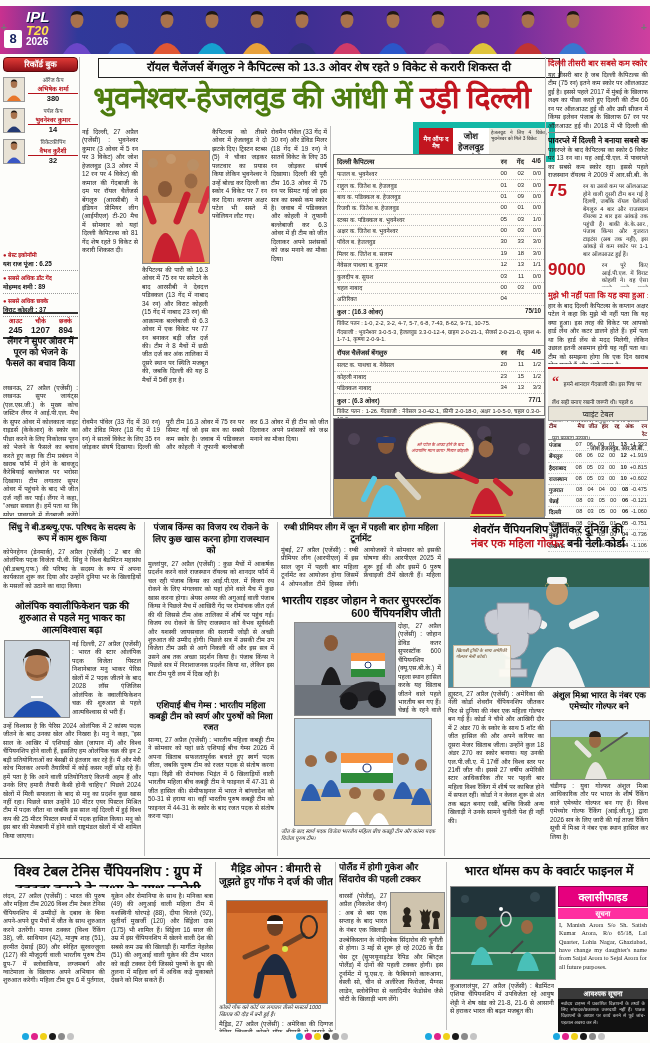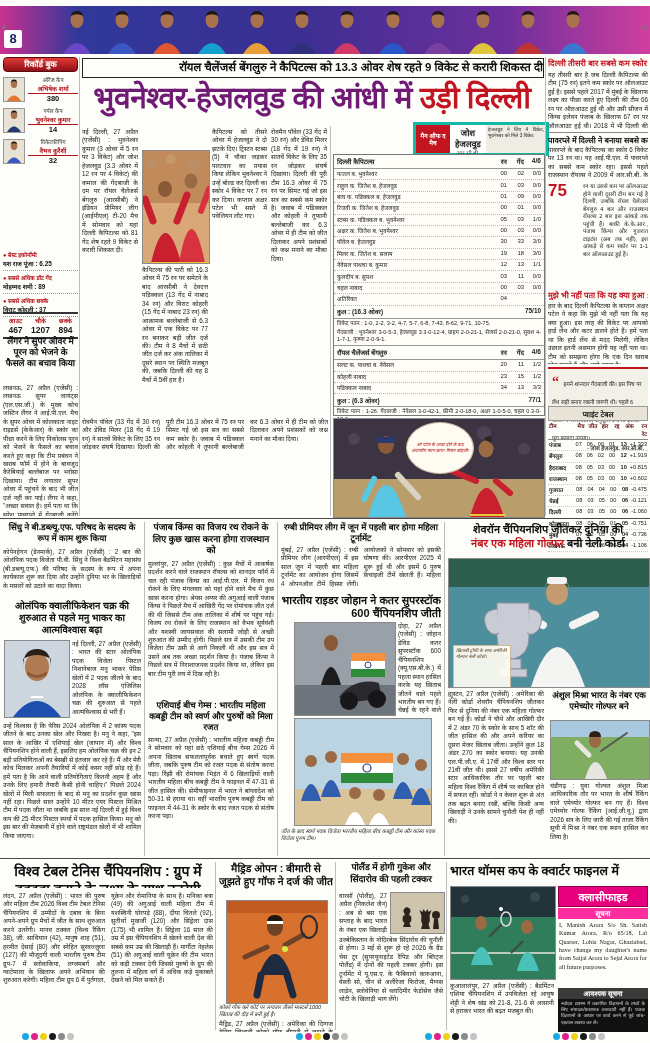--- a/index.html
+++ b/index.html
@@ -32,33 +32,33 @@
   
   .sb{border:1px solid #777;background:#fffdf7}
   .sb-title{text-align:center;font-weight:bold;font-size:9.5px;color:#8f1118;padding:2px 0;border-bottom:1px solid #999}
   .sb-teamrow{display:flex;font-weight:bold;font-size:6.6px;padding:2px 3px;border-bottom:1px solid #999}
   .sb-row{display:flex;font-size:5.9px;padding:1.2px 3px;border-bottom:1px dotted #bbb}
   .sb-p{flex:1;overflow:hidden;white-space:nowrap}
   .sb-n{width:17px;text-align:right}
   .sb-note{font-size:5.6px;line-height:1.3;padding:1px 3px;text-align:justify}
   .sb-total{display:flex;font-weight:bold;font-size:6.4px;padding:1.5px 3px;border-bottom:1px solid #999}
   
-  .mom{display:flex;border:3px solid #14b8a6;background:#fff}
+  .mom{display:flex;border:6px solid #14b8a6;background:#fff}
   .mom-l{background:#c2151f;color:#fff;font-weight:bold;font-size:6.2px;width:34px;text-align:center;display:flex;align-items:center;justify-content:center;line-height:1.15}
   .mom-m{flex:1;text-align:center;padding-top:2px}
   .mom-r{width:56px;background:#efece3;font-size:4.8px;line-height:1.25;padding:2px;text-align:justify}
   
   .numrow{display:flex;gap:16px;margin-bottom:4px}
   .numrow .n{font-weight:bold;color:#c2151f;line-height:0.9}
   .numrow .t{font-size:5.8px;line-height:1.3;text-align:justify;flex:1}
   
   .quote{background:#f3f0e8;border-top:2px solid #c2151f;border-bottom:2px solid #c2151f;padding:3px 4px}
   .qmark{color:#c2151f;font-size:14px;font-weight:bold;line-height:8px;font-family:"Liberation Serif",serif}
   
-  .pt-title{background:#e8e4d8;border:1px solid #999;text-align:center;font-weight:bold;font-size:7.5px;padding:1.5px 0}
+  .pt-title{background:#e8e4d8;border:1px solid #999;text-align:center;font-weight:normal;font-size:7.5px;padding:1.5px 0}
   .pt-head,.pt-row{display:flex;font-size:5.6px;padding:1.1px 1px}
   .pt-head{font-weight:bold;border-bottom:1px solid #888;color:#5d0a0e}
   .pt-row{border-bottom:1px dotted #ccc}
   .c-t{width:26px;font-weight:bold}
   .c-s{width:12px;text-align:center}
   .c-p{width:13px;text-align:center;font-weight:bold}
   .c-r{flex:1;text-align:right}
   
   .clf-title{background:#e6007e;color:#fff;font-weight:bold;text-align:center;font-size:11px;padding:2px 0;border:1px solid #90004e}
   .clf-sub{background:#ff2ea0;color:#fff;font-weight:bold;text-align:center;font-size:7px;padding:1px 0;margin-top:1px}
@@ -146,27 +146,32 @@
         <path d="M10.5 11 Q10.5 3 17 3 Q23.5 3 23.5 11 L23.5 8 Q17 4.5 10.5 8 Z" fill="#1f1712"></path>
       </svg>
 
       <svg class="bust" viewBox="0 0 34 46" style="--j: #3a77d0;">
         <path d="M3 46 Q17 24 31 46 Z" fill="var(--j)"></path>
         <ellipse cx="17" cy="12" rx="6.5" ry="8" fill="#a8724c"></ellipse>
         <path d="M10.5 11 Q10.5 3 17 3 Q23.5 3 23.5 11 L23.5 8 Q17 4.5 10.5 8 Z" fill="#1f1712"></path>
       </svg>
     </div>
   <div class="abs" style="left:4px;top:24px;width:18px;height:18px;background:#fff;color:#16225e;font-weight:bold;font-size:13px;text-align:center;line-height:18px;border-radius:2px">8</div>
+  <div class="abs" style="left:26px;top:3px;width:62px;height:44px;text-align:left;color:#fff;font-weight:bold;line-height:1">
+    <div style="font-size:15px;font-style:italic;text-shadow:1px 1px 0 #0a1240">IPL</div>
+    <div style="font-size:13px;color:#ffe14d;font-style:italic">T20</div>
+    <div style="font-size:10px;color:#fff">2026</div>
+  </div>
 </div>
 <div class="abs reg" style="left:1px;top:22px">+</div>
 <div class="abs reg" style="left:641px;top:22px">+</div>
 
-<div class="abs hd" style="left:82px;top:58px;width:460px;height:18px;border:1.5px solid #222;font-size:11.5px;text-align:right;line-height:16px;white-space:nowrap">रॉयल चैलेंजर्स बेंगलुरु ने कैपिटल्स को 13.3 ओवर शेष रहते 9 विकेट से करारी शिकस्त दी</div>
+<div class="abs hd" style="left:98px;top:58px;width:460px;height:18px;border:1.5px solid #222;font-size:11.5px;text-align:center;line-height:16px;white-space:nowrap">रॉयल चैलेंजर्स बेंगलुरु ने कैपिटल्स को 13.3 ओवर शेष रहते 9 विकेट से करारी शिकस्त दी</div>
 <div class="abs" style="left:82px;top:78px;width:460px;height:42px;text-align:center;font-weight:800;font-size:30px;line-height:40px;letter-spacing:-0.5px;white-space:nowrap;overflow:hidden">
-  <span style="color:#701a75">भुवनेश्वर-हेजलवुड की आंधी में </span><span class="red">उड़ी दिल्ली</span>
+  <span style="color:#4d7c0f">भुवनेश्वर-हेजलवुड की आंधी में </span><span class="red">उड़ी दिल्ली</span>
 </div>
 
 <div class="abs" style="left:3px;top:57px;width:75px;height:190px">
   <div class="ribbon">रिकॉर्ड बुक</div>
   <div>
 
       <div class="rb-entry">
         <svg width="20" height="23" viewBox="0 0 34 46" style="border: 1px solid rgb(153, 153, 153); background: rgb(232, 226, 213); flex: 0 0 auto; --j: #e8762a;">
           <path d="M3 46 Q17 24 31 46 Z" fill="var(--j)"></path>
           <ellipse cx="17" cy="12" rx="6.5" ry="8" fill="#a8724c"></ellipse>
@@ -220,21 +225,21 @@
 
     <div>
       <div class="stat-label">● सबसे अधिक छक्के</div>
       <div class="stat-val">विराट कोहली : 37</div>
     </div>
   </div>
 <div class="abs totals" style="left:3px;top:308px;width:75px">
 
     <div>
       <div class="tot-h">आउट</div>
-      <div class="tot-v">467</div>
+      <div class="tot-v">245</div>
     </div>
 
     <div>
       <div class="tot-h">चौके</div>
       <div class="tot-v">1207</div>
     </div>
 
     <div>
       <div class="tot-h">छक्के</div>
       <div class="tot-v">894</div>
@@ -435,20 +440,24 @@
 <div class="abs bt" style="left:548px;top:71px;width:100px;height:58px">यह तीसरी बार है जब दिल्ली कैपिटल्स की टीम (75 रन) इतने कम स्कोर पर ऑलआउट हुई है। इससे पहले 2017 में मुंबई के खिलाफ लक्ष्य का पीछा करते हुए दिल्ली की टीम 66 रन पर ऑलआउट हुई थी और उसी सीजन में किंग्स इलेवन पंजाब के खिलाफ 67 रन पर ऑलआउट हुई थी। 2018 में भी दिल्ली की टीम 2 बार 80 और 82 रन पर ऑलआउट हुई थी।</div>
 <div class="abs hd" style="left:548px;top:132px;width:100px;height:11px;font-size:7.8px;text-align:center;border-top:1px solid #888;padding-top:2px;white-space:nowrap">पावरप्ले में दिल्ली ने बनाया सबसे कम स्कोर</div>
 <div class="abs bt" style="left:548px;top:146px;width:100px;height:34px">पावरप्ले के बाद कैपिटल्स का स्कोर 6 विकेट पर 13 रन था। यह आई.पी.एल. में पावरप्ले का सबसे कम स्कोर रहा। इससे पहले राजस्थान रॉयल्स ने 2009 में आर.सी.बी. के खिलाफ 6 विकेट पर 14 रन बनाए थे।</div>
 <div class="abs" style="left:548px;top:183px;width:100px;height:104px;overflow:hidden">
 
     <div class="numrow">
       <span class="n" style="font-size:17px">75</span>
       <span class="t">रन या उससे कम पर ऑलआउट होने वाली दूसरी टीम बन गई है दिल्ली, जबकि रॉयल चैलेंजर्स बेंगलुरु 4 बार और राजस्थान रॉयल्स 2 बार इस आंकड़े तक पहुंची हैं। बाकी के.के.आर., पंजाब किंग्स और गुजरात टाइटंस (अब तक नहीं), इस आंकड़े से कम स्कोर पर 1-1 बार ऑलआउट हुई हैं।</span>
     </div>
 
+    <div class="numrow">
+      <span class="n" style="font-size:17px">9000</span>
+      <span class="t">रन पूरे किए आई.पी.एल. में विराट कोहली ने। वह ऐसा करने वाले पहले बल्लेबाज बने।</span>
+    </div>
 
   </div>
 <div class="abs hd red" style="left:548px;top:289px;width:100px;height:11px;font-size:8px;text-align:center;white-space:nowrap">मुझे भी नहीं पता कि यह क्या हुआ : अक्षर</div>
 <div class="abs bt" style="left:548px;top:302px;width:100px;height:62px">हार के बाद दिल्ली कैपिटल्स के कप्तान अक्षर पटेल ने कहा कि मुझे भी नहीं पता कि यह क्या हुआ। इस तरह की विकेट पर आपको हार्ड लेंथ और कटर डालने होते हैं। हमें पता था कि हार्ड लेंथ से मदद मिलेगी, लेकिन उछाल इतनी असमान होगी यह नहीं पता था। टीम को समझना होगा कि एक दिन खराब खेल सकते हैं और आगे बढ़ना है।</div>
 <div class="abs quote" style="left:548px;top:367px;width:92px;height:34px">
   <span class="qmark">“</span>
   <span class="bt" style="font-size:5.6px">हमने शानदार गेंदबाजी की। इस पिच पर लेंथ सही बनाए रखनी जरूरी थी। पहले 6 ओवर में परिस्थितियां अनुकूल बनीं तो उसका पूरा फायदा उठाया।</span>
   <div style="font-size:5.6px;font-weight:bold;text-align:right;color:#333">- जोश हेजलवुड, आर.सी.बी.</div>
 </div>
 <div class="abs" style="left:548px;top:406px;width:100px;height:142px">
@@ -700,36 +709,36 @@
     <path d="M40 46 L18 56 M58 44 L76 34" stroke="#6e4226" stroke-width="5" stroke-linecap="round"></path>
     <ellipse cx="82" cy="26" rx="8" ry="11" fill="none" stroke="#2a2a2a" stroke-width="2"></ellipse>
     <path d="M80 37 L76 34" stroke="#2a2a2a" stroke-width="2"></path>
     <path d="M34 74 L30 94 M60 74 L66 94" stroke="#1e2a40" stroke-width="7" stroke-linecap="round"></path>
     <circle cx="58" cy="48" r="3" fill="#d8e84a"></circle>
   </svg>
 </div>
 <div class="abs cap" style="left:219px;top:1004px;width:114px;height:16px">कोको गॉफ क्ले कोर्ट पर लगातार तीसरे मास्टर्स 1000 खिताब की दौड़ में बनी हुई हैं।</div>
 <div class="abs bt" style="left:219px;top:1020px;width:114px;height:12px">मैड्रिड, 27 अप्रैल (एजेंसी) : अमेरिका की दिग्गज टेनिस खिलाड़ी कोको गॉफ बीमारी से जूझने के बावजूद वापसी करते हुए मैड्रिड ओपन के चौथे दौर में पहुंच गईं।</div>
 
-<div class="abs hd" style="left:339px;top:862px;width:104px;height:26px;font-size:9px;line-height:1.3;text-align:center">पोलैंड में होगी गुकेश और सिंदारोव की पहली टक्कर</div>
+<div class="abs hd" style="left:339px;top:862px;width:104px;height:26px;font-size:9px;line-height:1.3;">पोलैंड में होगी गुकेश और सिंदारोव की पहली टक्कर</div>
 <div class="abs bt" style="left:339px;top:892px;width:48px;height:42px">वारसॉ (पोलैंड), 27 अप्रैल (निकलेश जैन) : अब से बस एक सप्ताह के बाद भारत के नंबर एक खिलाड़ी विश्व चैंपियन डी. गुकेश का सामना</div>
 <div class="ph" style="left:390px;top:892px;width:53px;height:40px">
   <svg width="53" height="40" viewBox="0 0 53 40">
     <rect width="53" height="40" fill="#cfc4ae"></rect>
     <g fill="#2a241c">
       <path d="M12 34 h8 l-1.5-4 q3-2 1.5-7 l-2-1 q4-6 -2-8 q-6 2 -2 8 l-2 1 q-1.5 5 1.5 7 Z"></path>
       <path d="M30 36 h9 l-1.5-5 q2-3 1-8 l2-6 -3 2 -1-3 -2 3 -2-3 -1 3 -3-2 2 6 q-1 5 1 8 Z"></path>
       <circle cx="45" cy="22" r="4"></circle>
         <path d="M42 36 h6 l-1-10 h-4 Z"></path>
     </g>
   </svg>
 </div>
 <div class="abs bt" style="left:339px;top:936px;width:104px;height:96px">उज्बेकिस्तान के नोदिरबेक सिंदारोव की चुनौती से होगा। 3 मई से शुरू हो रहे 2026 के ग्रैंड चेस टूर (सुपरयूनाइटेड रैपिड और ब्लिट्ज पोलैंड) में दोनों की पहली टक्कर होगी। इस टूर्नामेंट में यू.एस.ए. के फैबियानो कारुआना, वेस्ली सो, चीन से अलीरेजा फिरोजा, मैग्नस लाडेन, स्लोवेनिया से व्लादिमीर फेडोसेव जैसे चोटी के खिलाड़ी भाग लेंगे।</div>
 
-<div class="abs hd" style="left:450px;top:862px;width:198px;height:20px;font-size:12.5px;text-align:left;white-space:nowrap">भारत थॉमस कप के क्वार्टर फाइनल में</div>
+<div class="abs hd" style="left:450px;top:862px;width:198px;height:20px;font-size:12.5px;text-align:center;white-space:nowrap">भारत थॉमस कप के क्वार्टर फाइनल में</div>
 <div class="ph" style="left:450px;top:886px;width:104px;height:92px">
   <svg width="104" height="92" viewBox="0 0 104 92">
     <rect width="104" height="92" fill="#2f7d5a"></rect>
     <rect width="104" height="30" fill="#22343a"></rect>
     <circle cx="14" cy="12" r="4" fill="#3a4e56" opacity="0.8"></circle>
       <circle cx="84" cy="10" r="5" fill="#3a4e56" opacity="0.8"></circle>
     <path d="M0 66 H104" stroke="#e8e6e0" stroke-width="1.5"></path>
     <ellipse cx="30" cy="36" rx="6" ry="7" fill="#9a6a45"></ellipse>
     <path d="M20 78 Q30 42 42 78 Z" fill="#49c0b8"></path>
     <path d="M38 50 L52 36" stroke="#444" stroke-width="2"></path>

